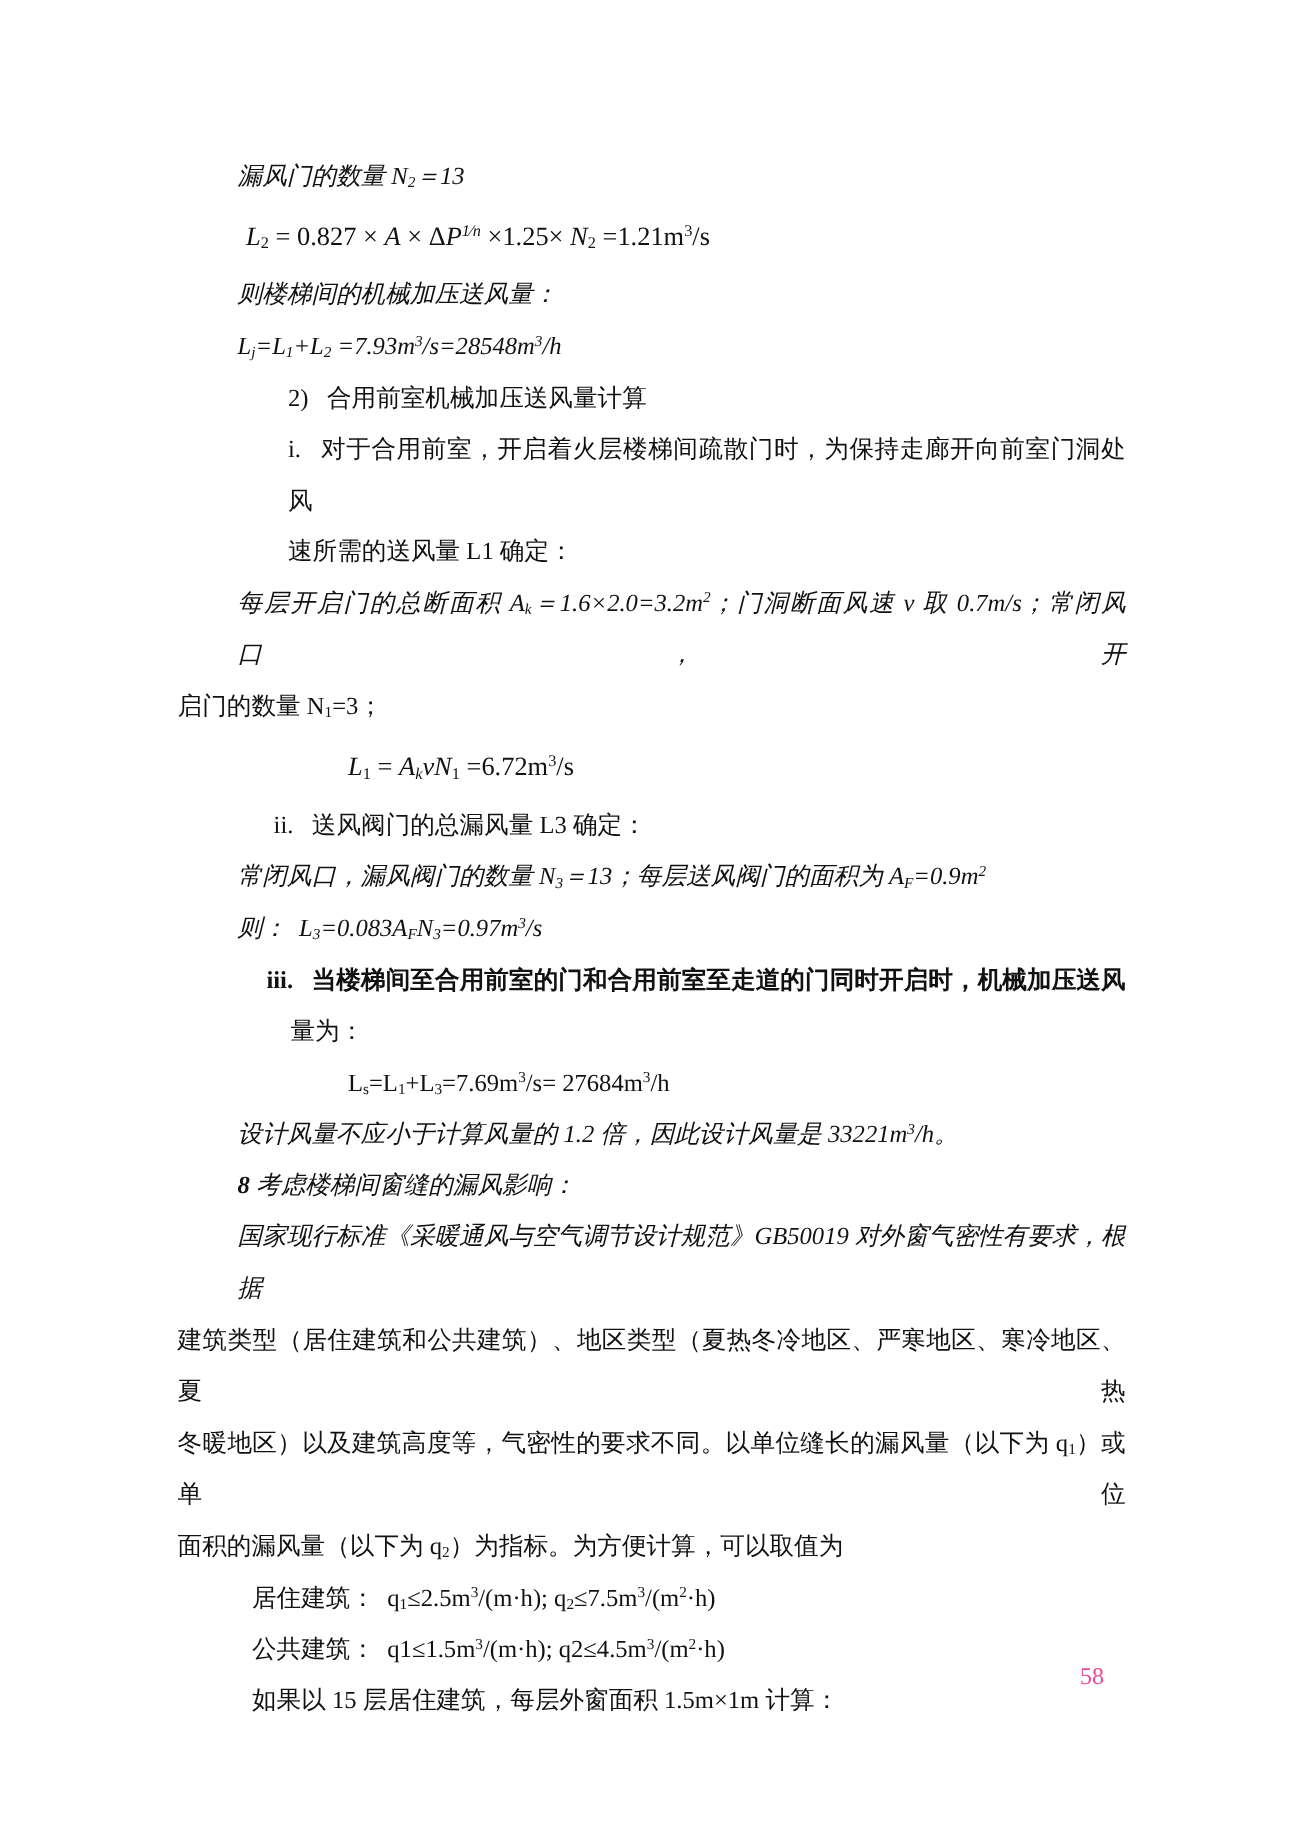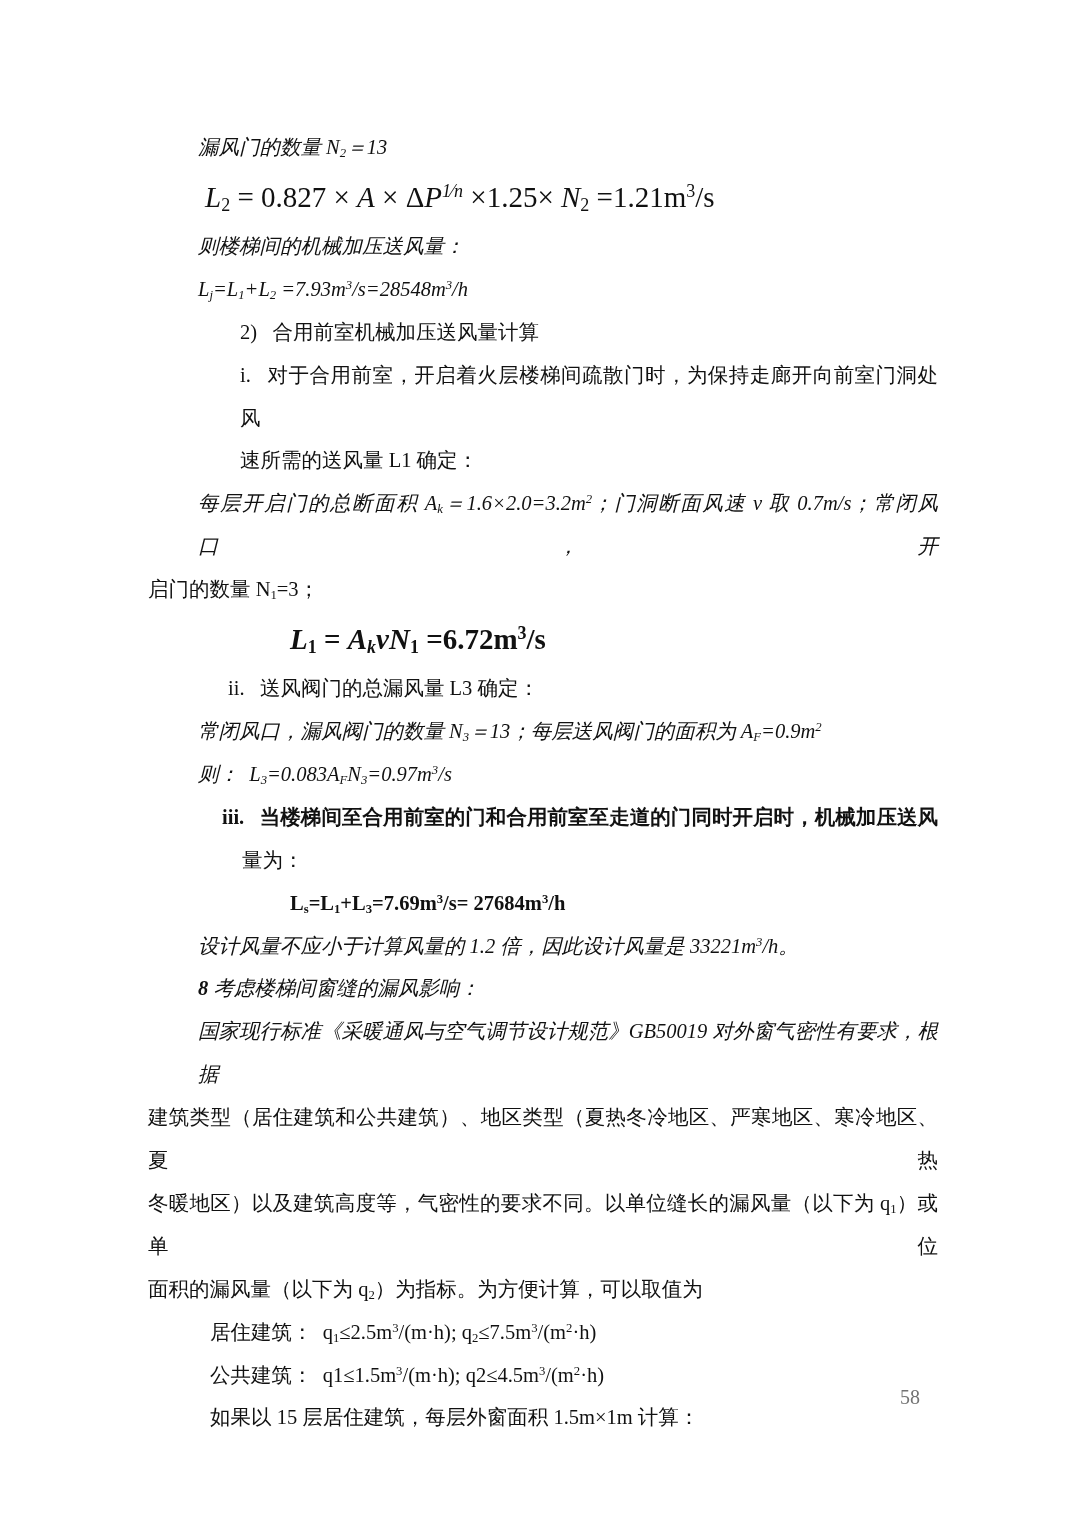--- a/index.html
+++ b/index.html
@@ -21,40 +21,40 @@
     width: 790px;
   }
   .line {
     white-space: pre-wrap;
     font-size: 20.5px;
     line-height: 42.9px;
     min-height: 42.9px;
     text-align: left;
   }
   .fill { text-align: justify; text-align-last: justify; }
-  .formula { font-size: 29px; line-height: 56px; min-height: 56px; }
+  .formula { font-size: 22px; line-height: 56px; min-height: 56px; }
   .sb { font-size: 0.62em; vertical-align: -0.22em; line-height: 0; }
   .sp { font-size: 0.62em; vertical-align: 0.55em; line-height: 0; }
   .i  { font-style: italic; }
   .b  { font-weight: bold; }
   .ind-none { padding-left: 0; }
   .ind-para { padding-left: 50px; font-style: italic; }
   .ind-list { padding-left: 92px; }
   .ind-ii   { padding-left: 80px; }
   .ind-iii  { padding-left: 74px; font-weight: bold; }
   .ind-sub  { padding-left: 94px; }
-  .ind-frm  { padding-left: 142px; font-weight: bold; }
+  .ind-frm  { padding-left: 142px; }
   .ind-f2   { padding-left: 57px; }
   .ind-val  { padding-left: 62px; }
   .pagenum {
     position: absolute;
     top: 1386px;
     right: 160px;
     font-size: 20px;
-    color: #737373;
+    color: #ec4899;
   }
 </style>
 </head>
 <body>
 
 <div class="page">
   <div class="content">
       <div class="line ind-para"><span>漏风门的数量 N</span><span class="sb">2</span><span>＝13</span></div>
       <div class="line ind-f2 formula"><span class="i">L</span><span class="sb">2</span><span> = 0.827 × </span><span class="i">A</span><span> × Δ</span><span class="i">P</span><span class="sp i">1⁄n</span><span> ×1.25× </span><span class="i">N</span><span class="sb">2</span><span> =1.21m</span><span class="sp">3</span><span>/s</span></div>
       <div class="line ind-para"><span>则楼梯间的机械加压送风量：</span></div>

